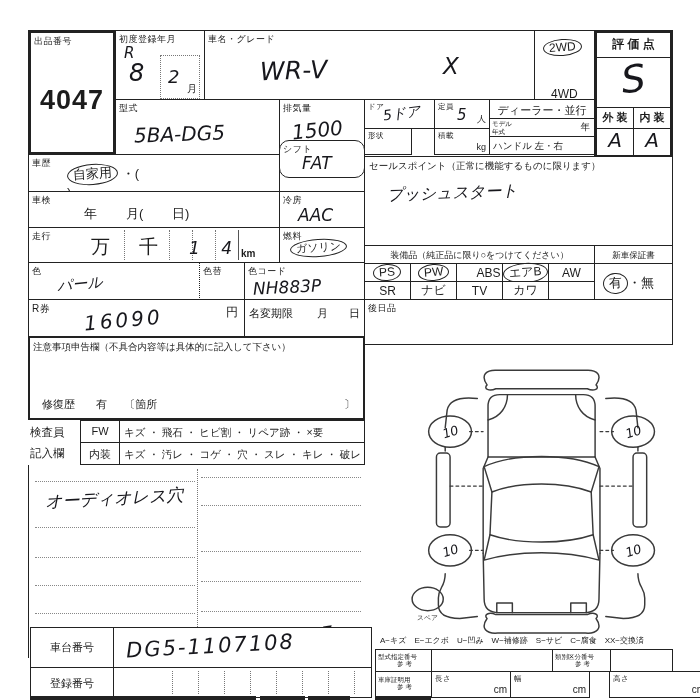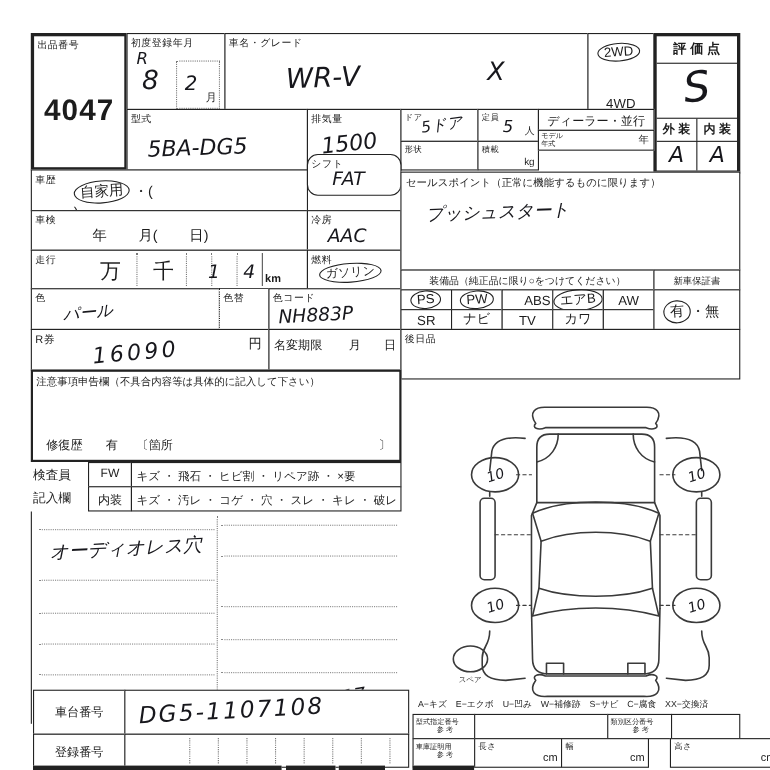--- a/index.html
+++ b/index.html
@@ -79,35 +79,38 @@
 
   <div class="cell" style="left:336px;top:69px;width:71px;height:30px;">
     <span class="lbl lbl-sm">ドア</span>
     <span class="hw" style="position:absolute;left:18px;top:5px;font-size:14px;transform:rotate(-8deg);">5ドア</span>
   </div>
   <div class="cell" style="left:406px;top:69px;width:56px;height:30px;">
     <span class="lbl lbl-sm">定員</span>
     <span class="hw" style="position:absolute;left:22px;top:6px;font-size:15px;">5</span>
     <span class="unit">人</span>
   </div>
-  <div class="cell" style="left:336px;top:98px;width:71px;height:27px;">
+  <div class="cell" style="left:336px;top:98px;width:48px;height:27px;">
     <span class="lbl lbl-sm">形状</span>
   </div>
   <div class="cell" style="left:406px;top:98px;width:56px;height:27px;">
     <span class="lbl lbl-sm">積載</span>
     <span class="unit">kg</span>
   </div>
 
   <div class="cell" style="left:461px;top:69px;width:106px;height:20px;">
     <div style="font-size:11px;text-align:center;padding-top:3px;">ディーラー・並行</div>
   </div>
   <div class="cell" style="left:461px;top:88px;width:106px;height:19px;">
     <span style="position:absolute;left:2px;top:1px;font-size:6.5px;line-height:7px;">モデル</span>
     <span style="position:absolute;left:2px;top:9px;font-size:6.5px;line-height:7px;">年式</span>
     <span style="position:absolute;right:4px;bottom:2px;font-size:9.5px;">年</span>
+  </div>
+  <div class="cell" style="left:461px;top:106px;width:106px;height:19px;">
+    <div style="font-size:9.5px;padding:3px 0 0 3px;">ハンドル 左・右</div>
   </div>
 
   <div class="cell" style="left:0;top:124px;width:252px;height:38px;">
     <span class="lbl">車歴</span>
     <div style="position:absolute;left:38px;top:9px;font-size:13px;">
       <span class="circ">自家用</span>
       <span>・(</span>
       <span style="display:inline-block;width:130px;"></span>
       <span>)</span>
     </div>

